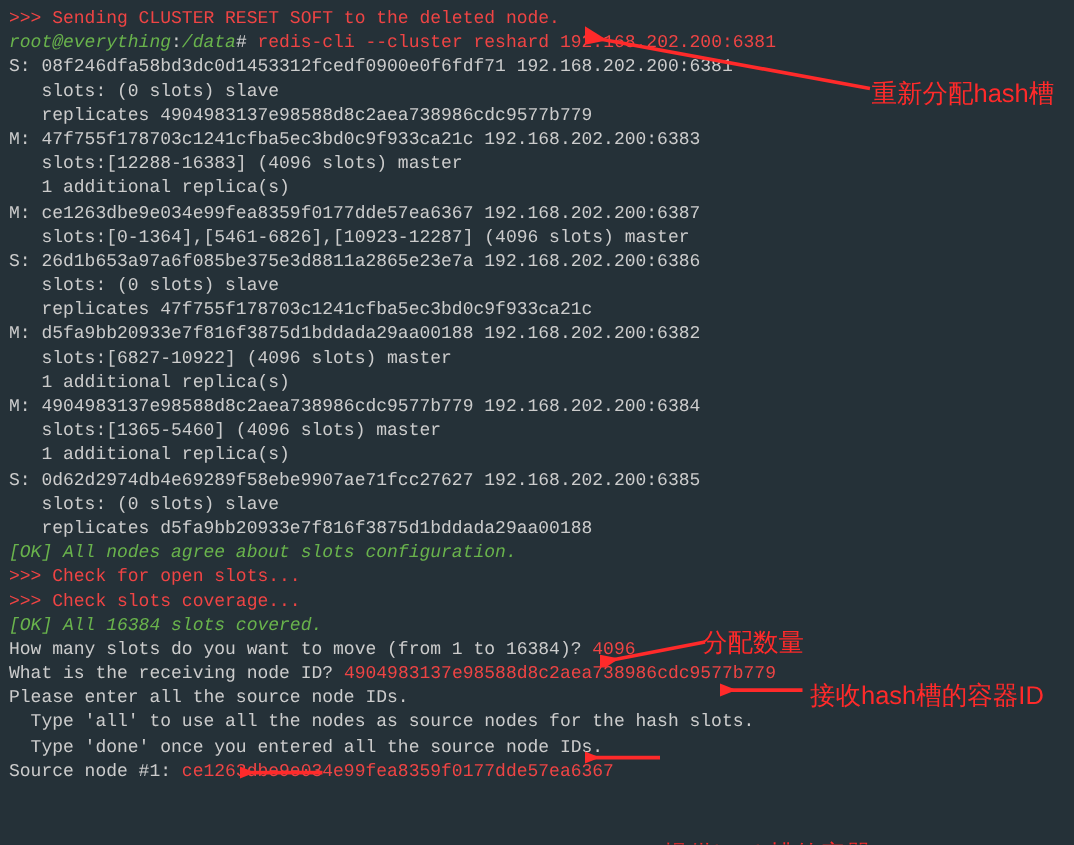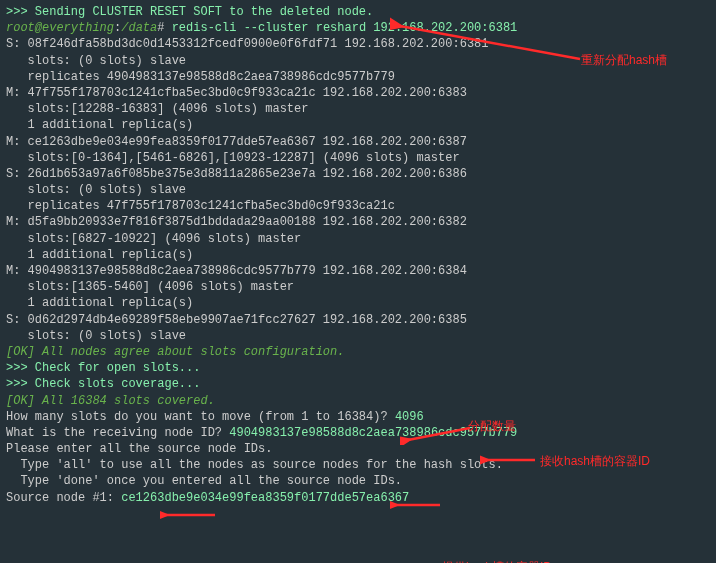--- a/index.html
+++ b/index.html
@@ -14,26 +14,26 @@
     position: relative;
     overflow: hidden;
   }
   .terminal {
     padding: 4px 6px;
     position: relative;
     z-index: 1;
   }
   .line { white-space: pre; }
   .green { color: #69b34c; font-style: italic; }
-  .white { color: #86efac; }
+  .white { color: #ef4444; }
   .annot {
     position: absolute;
     color: #ff2a2a;
     font-family: "SimSun", "Microsoft YaHei", sans-serif;
-    font-size: 12px;
+    font-size: 17px;
     z-index: 3;
     font-weight: 500;
   }
   .arrow {
     position: absolute;
     z-index: 2;
     pointer-events: none;
   }
 </style>
 </head>
@@ -54,20 +54,21 @@
   <div class="line"><span>   slots: (0 slots) slave</span></div>
   <div class="line"><span>   replicates 47f755f178703c1241cfba5ec3bd0c9f933ca21c</span></div>
   <div class="line"><span>M: d5fa9bb20933e7f816f3875d1bddada29aa00188 192.168.202.200:6382</span></div>
   <div class="line"><span>   slots:[6827-10922] (4096 slots) master</span></div>
   <div class="line"><span>   1 additional replica(s)</span></div>
   <div class="line"><span>M: 4904983137e98588d8c2aea738986cdc9577b779 192.168.202.200:6384</span></div>
   <div class="line"><span>   slots:[1365-5460] (4096 slots) master</span></div>
   <div class="line"><span>   1 additional replica(s)</span></div>
   <div class="line"><span>S: 0d62d2974db4e69289f58ebe9907ae71fcc27627 192.168.202.200:6385</span></div>
   <div class="line"><span>   slots: (0 slots) slave</span></div>
+  <div class="line"><span>   replicates d5fa9bb20933e7f816f3875d1bddada29aa00188</span></div>
   <div class="line green"><span>[OK] All nodes agree about slots configuration.</span></div>
   <div class="line white"><span>&gt;&gt;&gt; Check for open slots...</span></div>
   <div class="line white"><span>&gt;&gt;&gt; Check slots coverage...</span></div>
   <div class="line green"><span>[OK] All 16384 slots covered.</span></div>
   <div class="line"><span>How many slots do you want to move (from 1 to 16384)? </span><span class="white">4096</span></div>
   <div class="line"><span>What is the receiving node ID? </span><span class="white">4904983137e98588d8c2aea738986cdc9577b779</span></div>
   <div class="line"><span>Please enter all the source node IDs.</span></div>
   <div class="line"><span>  Type 'all' to use all the nodes as source nodes for the hash slots.</span></div>
   <div class="line"><span>  Type 'done' once you entered all the source node IDs.</span></div>
   <div class="line"><span>Source node #1: </span><span class="white">ce1263dbe9e034e99fea8359f0177dde57ea6367</span></div>

